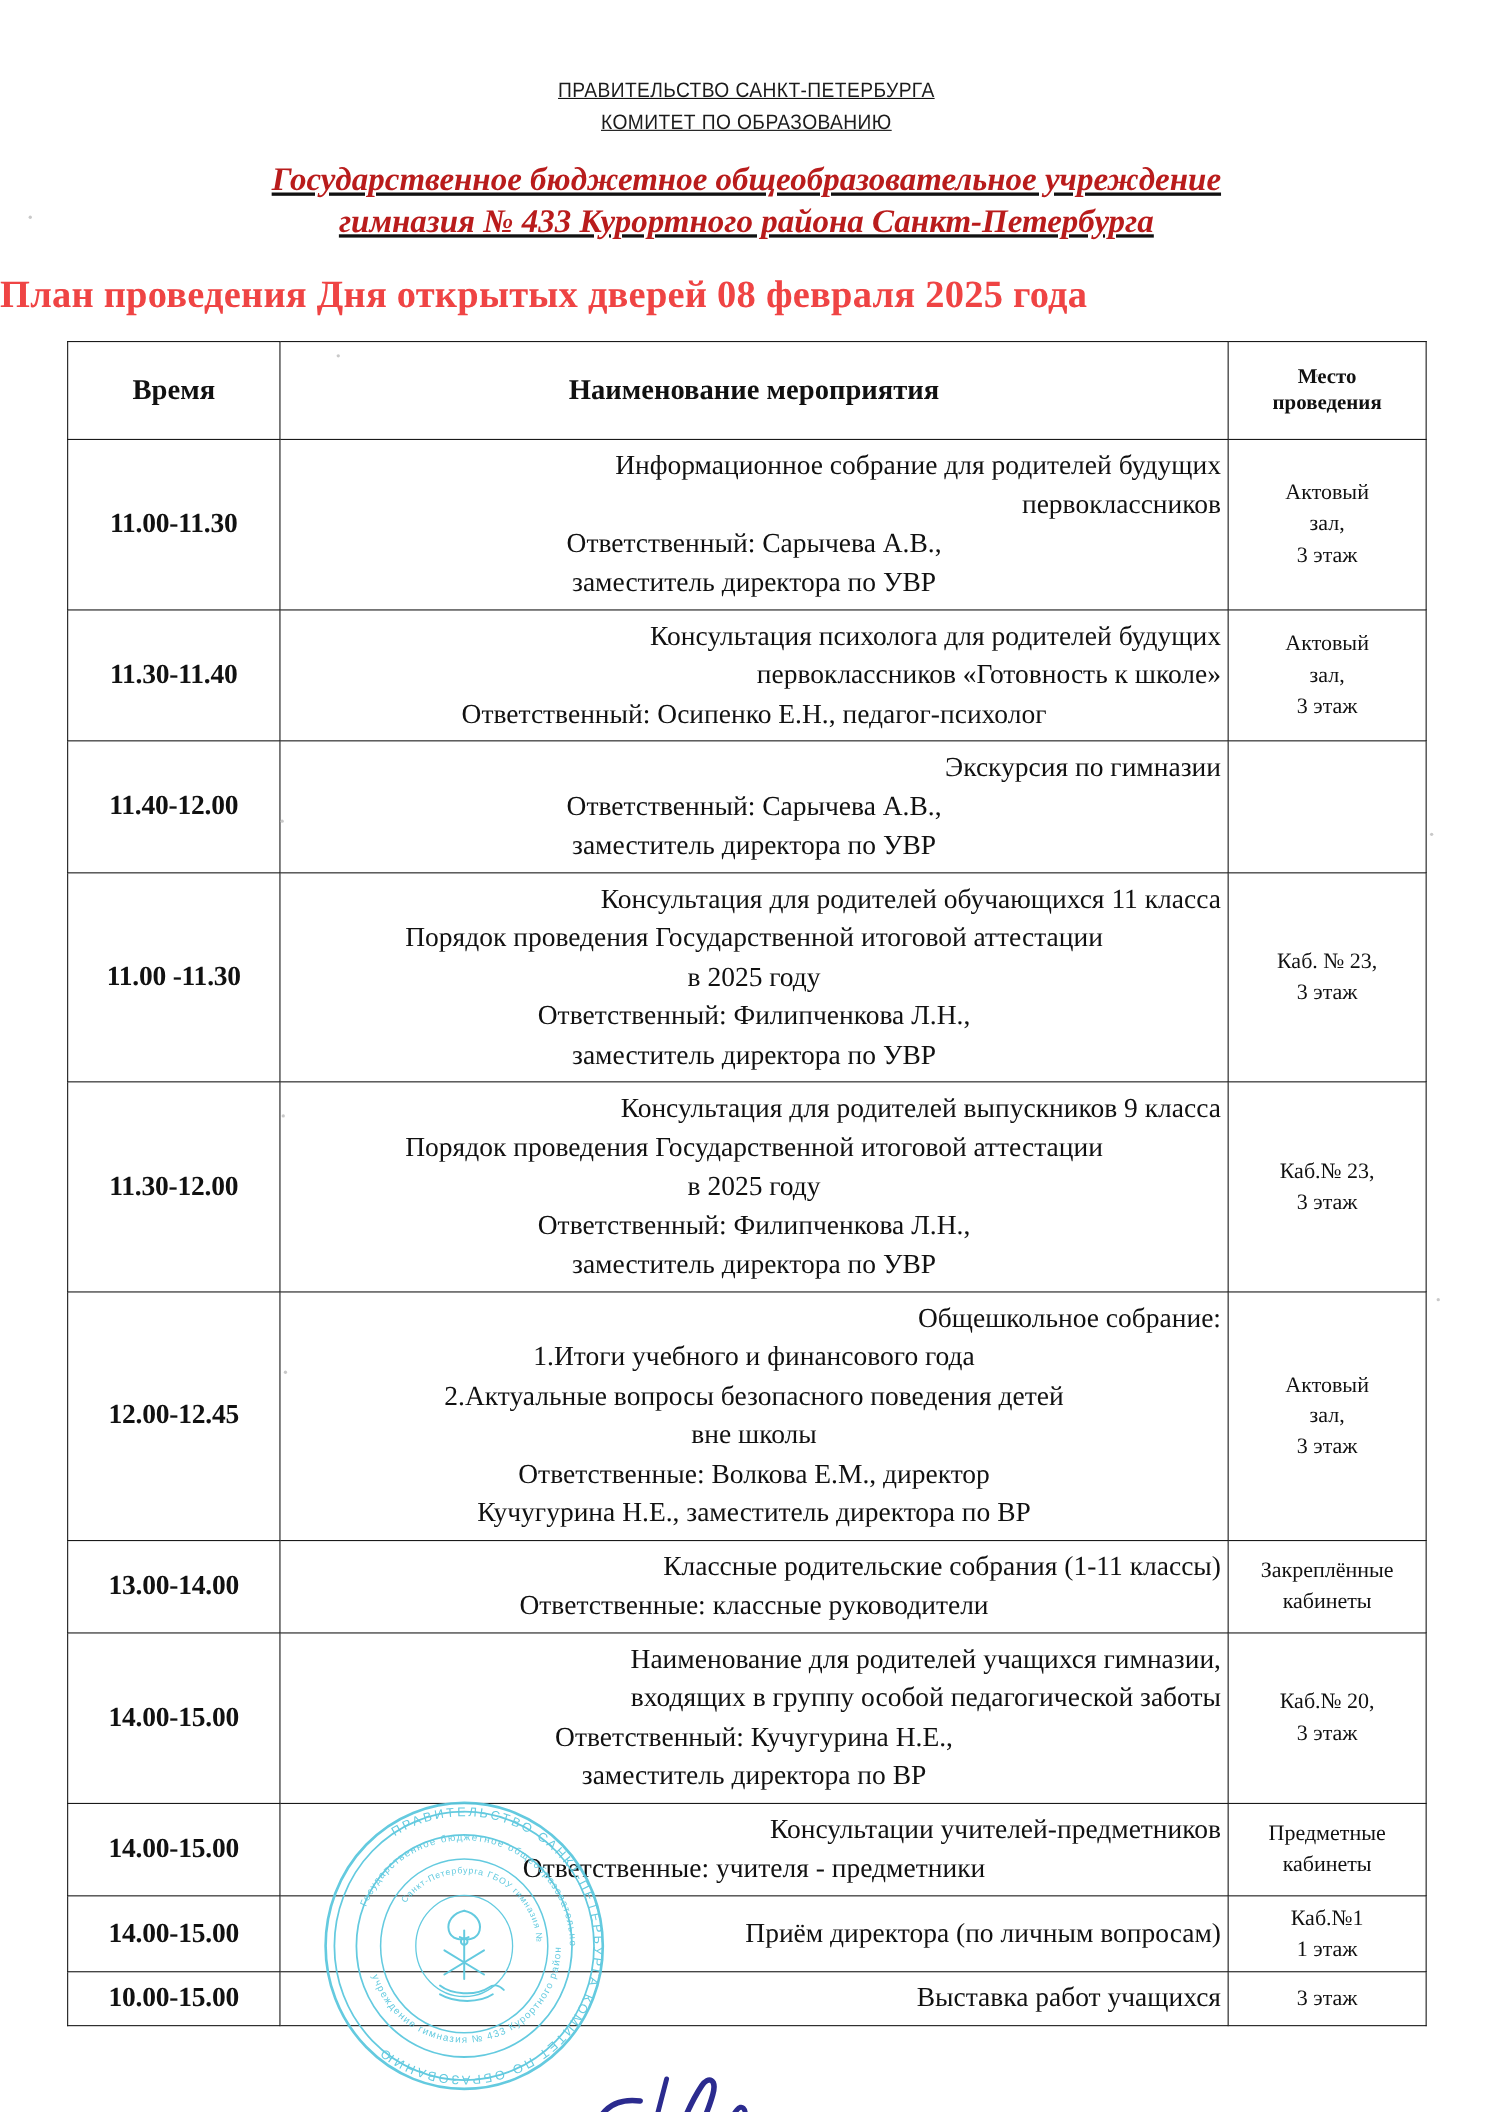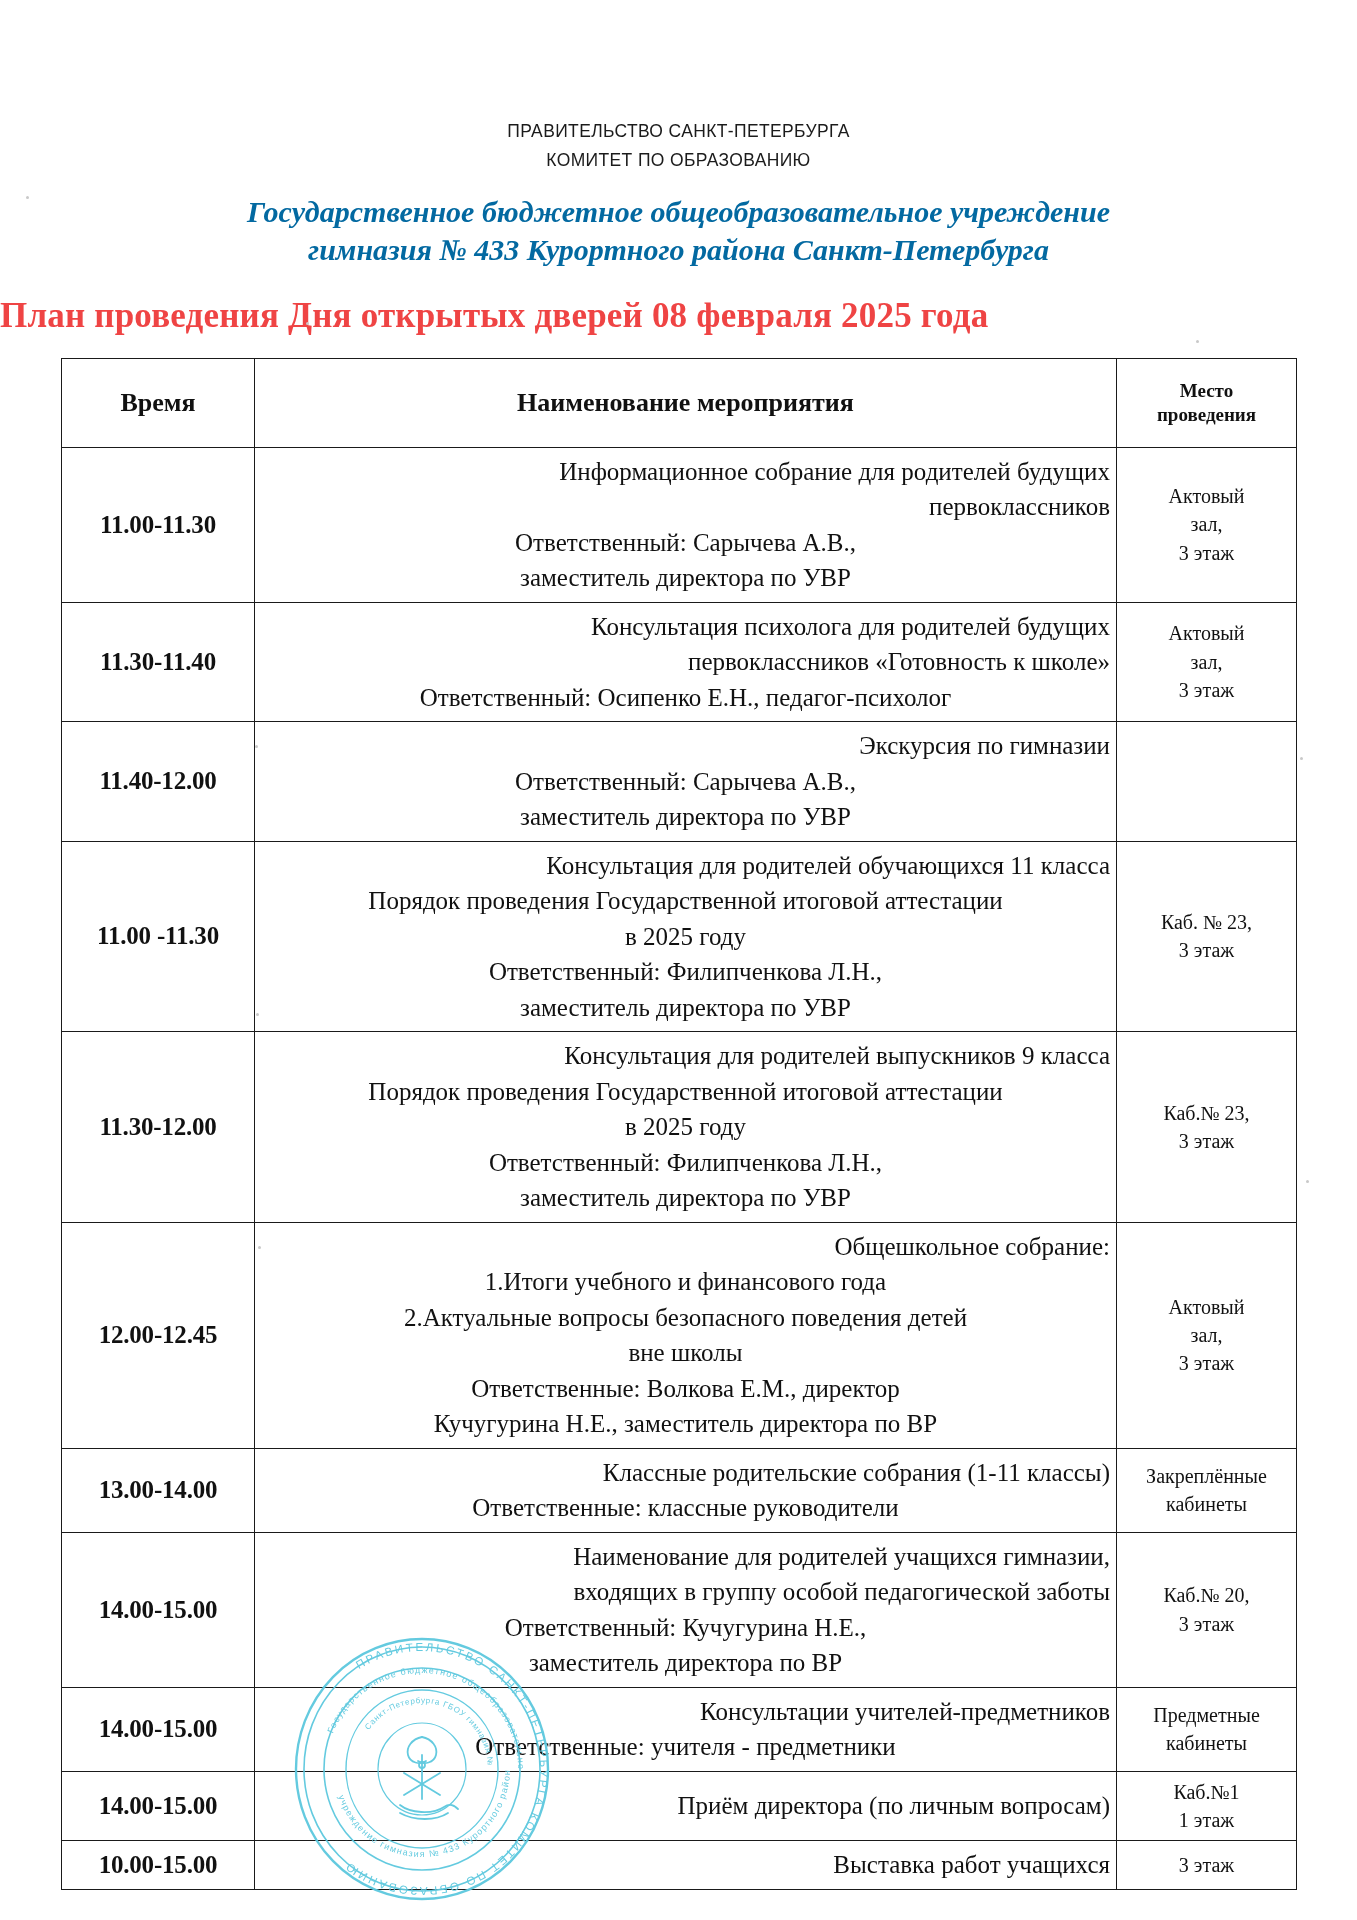--- a/index.html
+++ b/index.html
@@ -21,37 +21,38 @@
     position: relative;
     width: 1357px;
     height: 1920px;
     box-sizing: border-box;
     padding: 0;
   }
 
   
   .letterhead {
     text-align: center;
-    padding-top: 116px;
+    padding-top: 68px;
+    text-decoration: underline;
   }
   .lh-line {
     font-family: "Liberation Sans", "DejaVu Sans", sans-serif;
     font-size: 19px;
     letter-spacing: 0.4px;
     line-height: 1.55;
     color: #1b1b1b;
     transform: scaleX(0.92);
   }
   .org {
     margin-top: 18px;
     font-style: italic;
     font-weight: bold;
     font-size: 30px;
     line-height: 1.28;
-    color: #0369a1;
+    color: #b91c1c;
   }
   .org-line2 { display:block; }
 
   .doc-title {
     margin-top: 26px;
     font-weight: bold;
     font-size: 35px;
     letter-spacing: 0.2px;
     color: #ef4444;
   }

